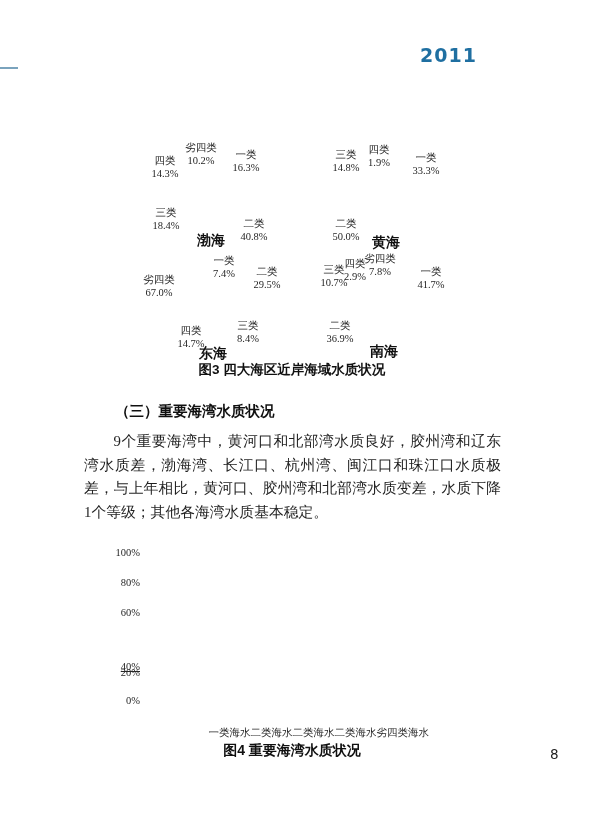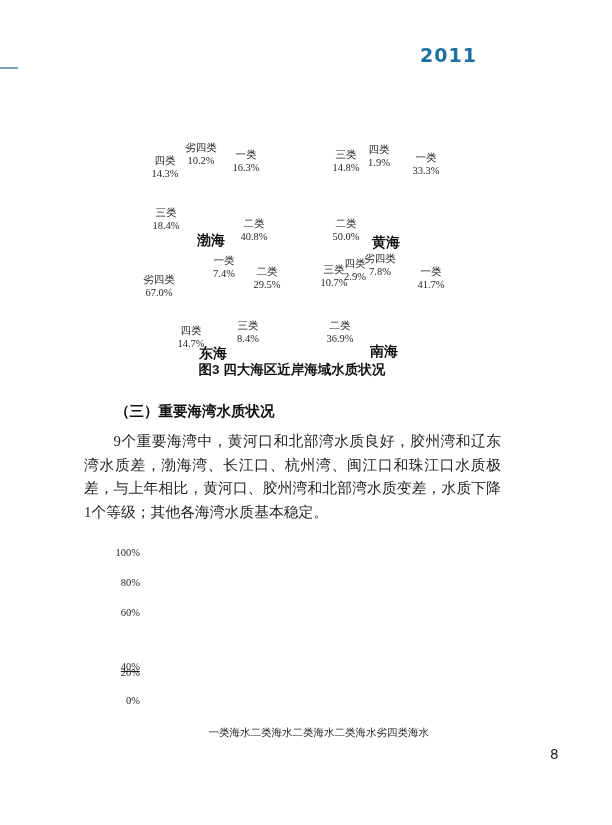--- a/index.html
+++ b/index.html
@@ -202,17 +202,18 @@
 
 
     <div class="legend-row">
       <span>一类海水</span>
       <span>二类海水</span>
       <span>二类海水</span>
       <span>二类海水</span>
       <span>劣四类海水</span>
     </div>
 
+    <div class="fig-caption" id="fig4-caption">图4  重要海湾水质状况</div>
   </div>
 
   <div class="page-number">8</div>
 
 </div>
 
 </body></html>

